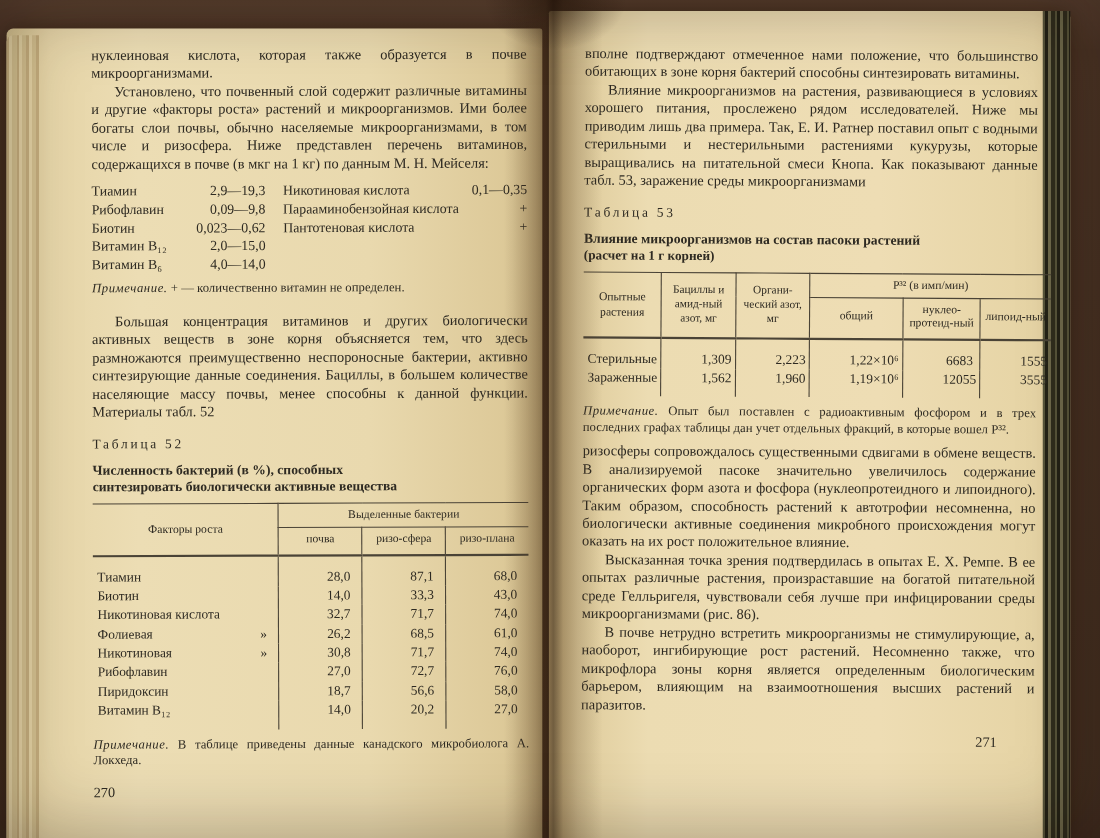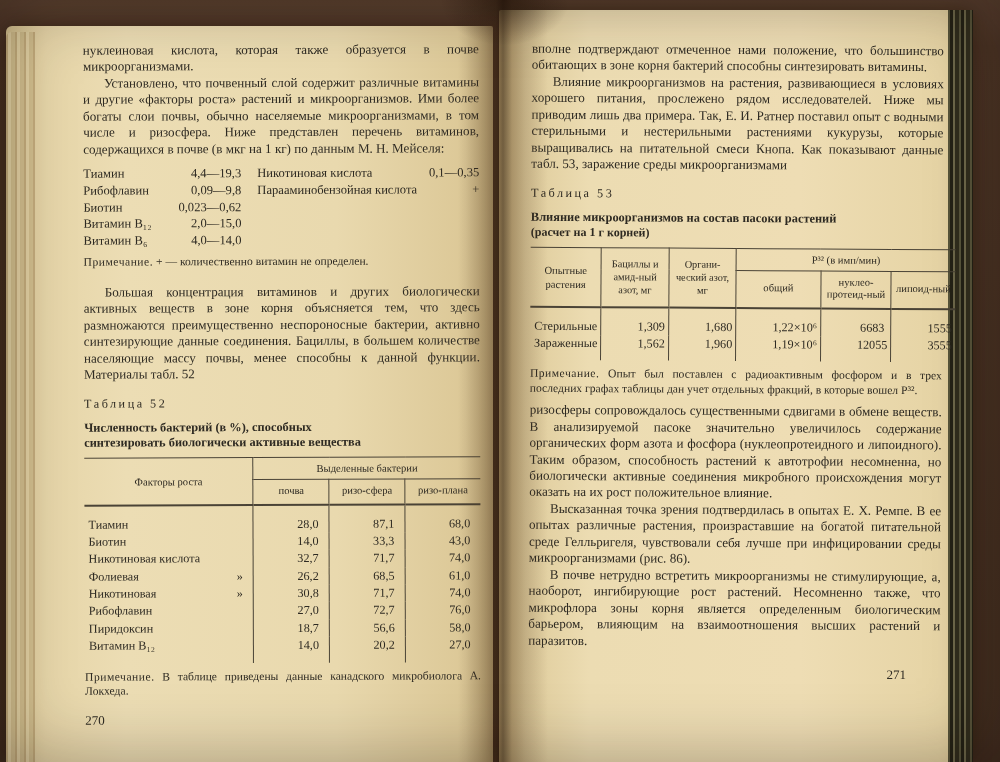--- a/index.html
+++ b/index.html
@@ -44,21 +44,21 @@
   
   .vlist{display:flex;gap:16px;margin:8px 0 4px 0;font-size:12.6px;}
   .vcol{display:flex;flex-direction:column;}
   .vcol-l{width:158px;}
   .vcol-r{flex:1;}
   .vrow{display:flex;justify-content:space-between;align-items:flex-start;line-height:1.32;}
   .vrow .vname{padding-right:6px;}
   .vrow .vval{white-space:nowrap;}
   
   .note{font-size:11.6px;line-height:1.24;margin-top:7px;}
-  .note .nlabel{letter-spacing:.5px;}
+  .note .nlabel{font-style:italic;letter-spacing:.5px;}
   
   .tlabel{margin-top:13px;font-size:12.2px;letter-spacing:2.5px;text-align:left;}
   .ttitle{margin-top:9px;font-weight:bold;font-size:12.4px;line-height:1.22;text-align:left;}
   .tsub{font-weight:bold;font-size:12px;}
   
   table.btab{border-collapse:collapse;margin-top:7px;width:100%;
     font-size:12.2px;color:#2e2a22;}
   table.btab td{padding:1px 3px;vertical-align:middle;}
   .btab .b-r{border-right:1px solid #4a4336;}
   .btab tr.ghead td{border-top:1.6px solid #4a4336;font-size:10.6px;text-align:center;padding:4px 2px 3px 2px;}
@@ -82,21 +82,21 @@
     <div class="stack-left"></div>
     <div class="textblock tb-left">
 
       <p class="para">нуклеиновая кислота, которая также образуется в почве микроорганизмами.</p>
       <p class="para indent">Установлено, что почвенный слой содержит различные витамины и другие «факторы роста» растений и микроорганизмов. Ими более богаты слои почвы, обычно населяемые микроорганизмами, в том числе и ризосфера. Ниже представлен перечень витаминов, содержащихся в почве (в мкг на 1 кг) по данным М. Н. Мейселя:</p>
 
       <div class="vlist">
         <div class="vcol vcol-l">
           <div class="vrow">
               <span class="vname">Тиамин</span>
-              <span class="vval">4,4—19,3</span>
+              <span class="vval">2,9—19,3</span>
             </div>
           <div class="vrow">
               <span class="vname">Рибофлавин</span>
               <span class="vval">0,09—9,8</span>
             </div>
           <div class="vrow">
               <span class="vname">Биотин</span>
               <span class="vval">0,023—0,62</span>
             </div>
           <div class="vrow">
@@ -108,20 +108,24 @@
               <span class="vval">4,0—14,0</span>
             </div>
         </div>
         <div class="vcol vcol-r">
             <div class="vrow">
               <span class="vname">Никотиновая кислота</span>
               <span class="vval">0,1—0,35</span>
             </div>
             <div class="vrow">
               <span class="vname">Парааминобензойная кислота</span>
+              <span class="vval">+</span>
+            </div>
+            <div class="vrow">
+              <span class="vname">Пантотеновая кислота</span>
               <span class="vval">+</span>
             </div>
           </div>
       </div>
 
       <div class="note">
         <span class="nlabel">Примечание.</span>
         <span>+ — количественно витамин не определен.</span>
       </div>
 
@@ -221,21 +225,21 @@
           <td class="span" colspan="3">Р³² (в имп/мин)</td>
         </tr>
         <tr class="shead">
           <td class="b-r" style="width:80px">общий</td>
           <td class="b-r" style="width:60px">нуклео-протеид-ный</td>
           <td style="width:48px">липоид-ный</td>
         </tr>
         <tr class="first">
           <td class="name b-r">Стерильные</td>
           <td class="num b-r">1,309</td>
-          <td class="num b-r">1,680</td>
+          <td class="num b-r">2,223</td>
           <td class="num b-r">1,22×10⁶</td>
           <td class="num b-r">6683</td>
           <td class="num">1555</td>
         </tr>
         <tr class="last">
           <td class="name b-r">Зараженные</td>
           <td class="num b-r">1,562</td>
           <td class="num b-r">1,960</td>
           <td class="num b-r">1,19×10⁶</td>
           <td class="num b-r">12055</td>

